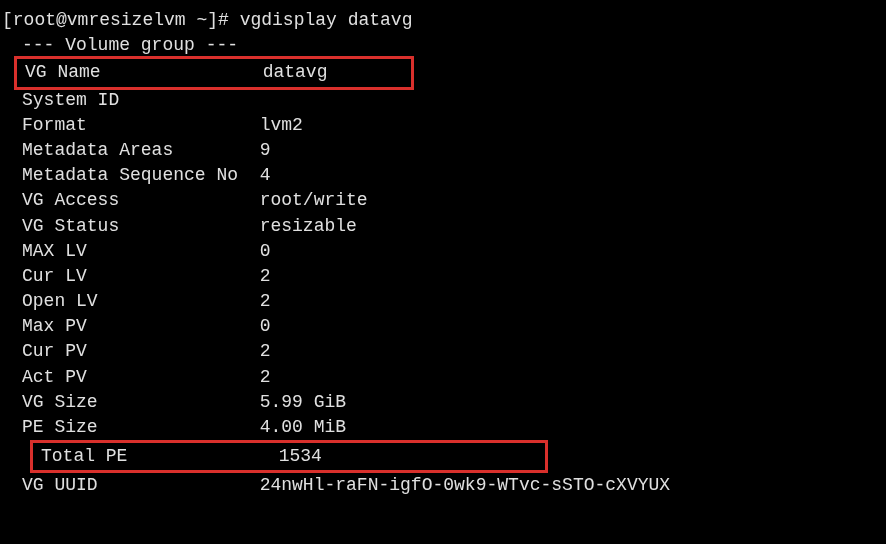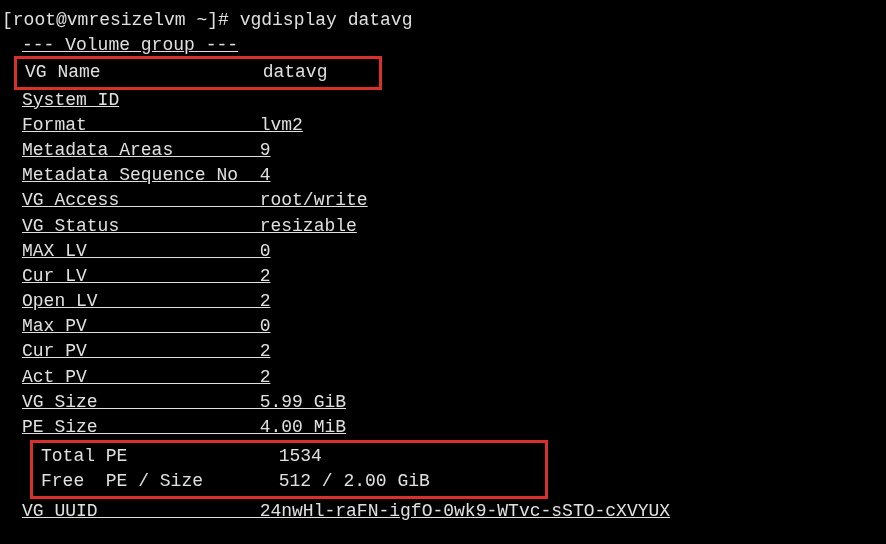--- a/index.html
+++ b/index.html
@@ -13,34 +13,33 @@
       width: 886px;
       height: 544px;
       overflow: hidden;
     }
     .prompt-line {
       white-space: pre;
     }
     .output-line {
       white-space: pre;
       padding-left: 20px;
-      text-decoration: underline;
     }
     .highlight-box {
       border: 3px solid #d9302c;
       box-sizing: border-box;
     }
     .highlight-row {
       white-space: pre;
       padding-left: 20px;
     }
     .box1 {
       margin-top: -2px;
       margin-bottom: -2px;
-      width: 368px;
+      width: 400px;
       margin-left: 12px;
       padding-top: 1px;
       padding-bottom: 1px;
     }
     .box1 .highlight-row {
       padding-left: 8px;
     }
     .box2 {
       margin-left: 28px;
       width: 518px;
@@ -71,16 +70,15 @@
 <div class="output-line">Cur LV                2</div>
 <div class="output-line">Open LV               2</div>
 <div class="output-line">Max PV                0</div>
 <div class="output-line">Cur PV                2</div>
 <div class="output-line">Act PV                2</div>
 <div class="output-line">VG Size               5.99 GiB</div>
 <div class="output-line">PE Size               4.00 MiB</div>
 
 <div class="highlight-box box2">
   <div class="highlight-row">Total PE              1534</div>
-  <div class="highlight-row">Free  PE / Size       512 / 2.00 GiB</div>
 </div>
 
 <div class="output-line">VG UUID               24nwHl-raFN-igfO-0wk9-WTvc-sSTO-cXVYUX</div>
 
 </body></html>

